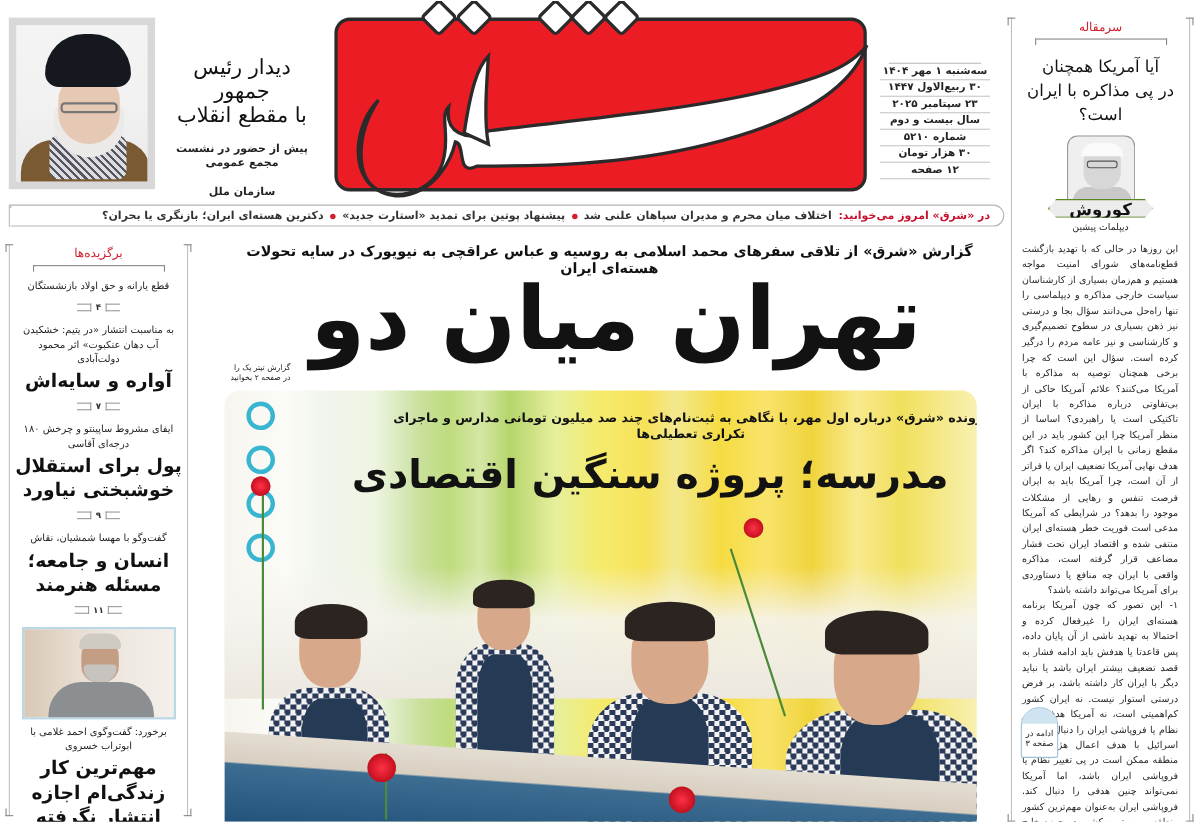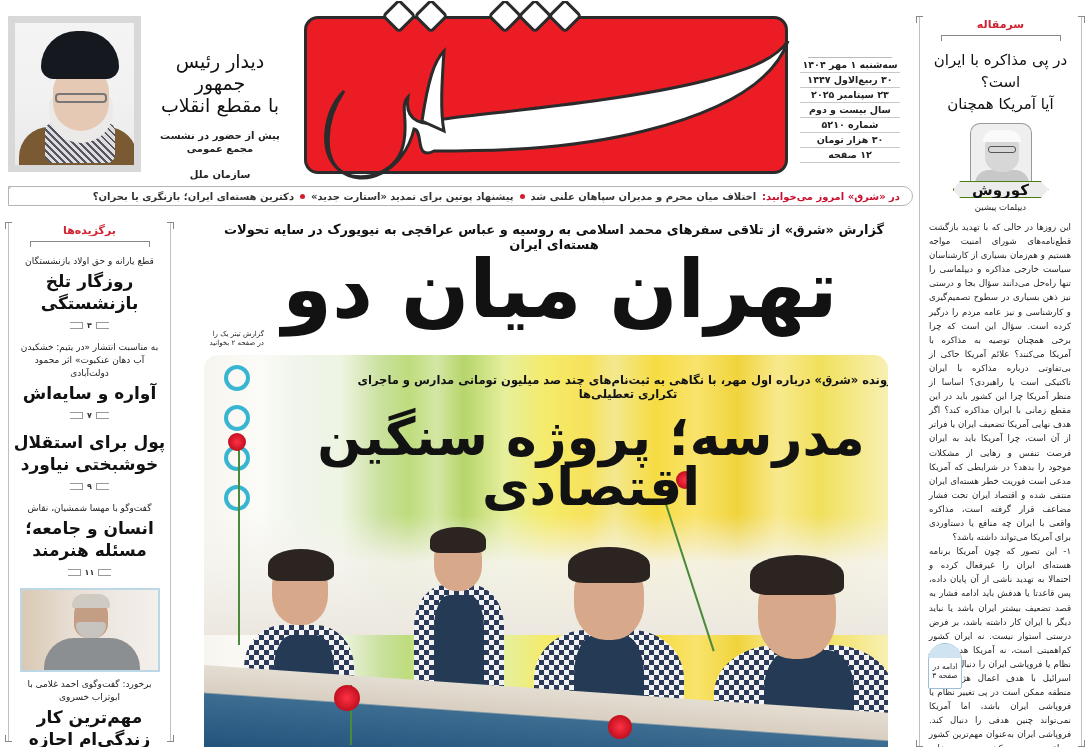--- a/index.html
+++ b/index.html
@@ -53,21 +53,21 @@
     .editorial {
       left: 919px; top: 16px; width: 163px; height: 731px;
       border-left: 1px solid #bfbfbf; border-right: 1px solid #bfbfbf;
     }
     .corner { position: absolute; width: 7px; height: 7px; border: 1px solid #888; }
     .corner.tl { top: 0; left: -4px; border-right: none; border-bottom: none; }
     .corner.tr { top: 0; right: -4px; border-left: none; border-bottom: none; }
     .corner.bl { bottom: 0; left: -4px; border-right: none; border-top: none; }
     .corner.br { bottom: 0; right: -4px; border-left: none; border-top: none; }
 
-    .section-label { text-align: center; font-size: 11px; font-weight: bold; color: #d02130; padding-top: 2px; }
+    .section-label { text-align: center; font-size: 11px; font-weight: normal; color: #d02130; padding-top: 2px; }
     .section-rule { margin: 4px auto 0; width: 120px; height: 6px; border-top: 1px solid #888; border-left: 1px solid #888; border-right: 1px solid #888; }
 
     .ed-title { text-align: center; font-size: 15px; line-height: 22px; margin-top: 8px; color: #111; }
     .ed-photo-wrap { margin: 8px auto 0; width: 62px; height: 60px; border: 1px solid #999; border-radius: 10px 10px 0 0; border-bottom: none; overflow: hidden; background: #efefef; position: relative; }
     .ed-photo-wrap .head { position:absolute; left:14px; top:6px; width:34px; height:42px; background:#d7d7d7; border-radius:18px 18px 16px 16px; }
     .ed-photo-wrap .hair { position:absolute; left:12px; top:6px; width:38px; height:12px; background:#fafafa; border-radius:18px 18px 0 0; }
     .ed-photo-wrap .glasses { position:absolute; left:17px; top:22px; width:28px; height:7px; border:1.5px solid #555; border-radius:3px; }
     .ed-photo-wrap .shirt { position:absolute; left:4px; top:46px; width:54px; height:20px; background:#c8c8c8; border-radius:14px 14px 0 0; }
     .author-name {
       margin: -2px auto 0; width: 96px; height: 17px; line-height: 17px; text-align: center;
@@ -146,21 +146,21 @@
     .photo-panel .desk { position:absolute; left:0; top:310px; width:100%; height:90px; background: linear-gradient(180deg,#e4ddd2 0%, #d8cfc1 30%, #3e6d92 32%, #1f4f78 100%); transform: skewY(4deg); transform-origin: left; }
     .kid { position: absolute; }
     .kid .hd { position:absolute; background:#d7a88a; border-radius: 40% 40% 45% 45%; }
     .kid .hr { position:absolute; background:#2b2420; border-radius: 50% 50% 20% 20%; }
     .kid .vest { position:absolute; background:#243a55; border-radius: 30% 30% 0 0; }
     .kid .shirt { position:absolute; background: repeating-conic-gradient(#2b3a58 0 25%, #f2f2f2 0 50%) 0 0/10px 10px; border-radius: 35% 35% 0 0; }
     .rose { position:absolute; width: 18px; height: 18px; background: radial-gradient(circle, #ff3145 0%, #c3101f 70%); border-radius: 50%; }
     .stem { position:absolute; width: 2px; background: #4a8a3a; }
 
     .photo-kicker { position: absolute; left: 0; top: 18px; width: 100%; text-align: center; font-size: 11.5px; font-weight: bold; color: #111; padding-left: 116px; margin-left: 24px; }
-    .photo-headline { position: absolute; left: 0; top: 57px; width: 100%; text-align: center; font-size: 52px; line-height: 50px; font-weight: bold; color: #121212; padding-left: 90px; }
+    .photo-headline { position: absolute; left: 0; top: 46px; width: 100%; text-align: center; font-size: 36px; line-height: 64px; font-weight: bold; color: #121212; padding-left: 90px; }
 
     .deco-strip { position:absolute; left: 6px; top: 0; width: 36px; height: 200px; }
     .deco-ring { position:absolute; left: 14px; width: 26px; height: 26px; border: 4px solid #38b6d1; border-radius: 50%; }
   </style>
 </head>
 <body>
 
 <div class="abs leader-photo-box">
   <div class="leader-photo">
     <div class="robe"></div>
@@ -210,22 +210,22 @@
 </div>
 
 <div class="abs editorial">
   <span class="corner tl"></span>
     <span class="corner tr"></span>
     <span class="corner bl"></span>
     <span class="corner br"></span>
   <div class="section-label">سرمقاله</div>
   <div class="section-rule"></div>
   <div class="ed-title">
+    <div>آیا آمریکا همچنان</div>
     <div>در پی مذاکره با ایران است؟</div>
-    <div>آیا آمریکا همچنان</div>
   </div>
   <div class="ed-photo-wrap">
     <div class="shirt"></div>
       <div class="head"></div>
       <div class="hair"></div>
       <div class="glasses"></div>
   </div>
   <div class="author-name">کوروش احمدی</div>
   <div class="author-role">دیپلمات پیشین</div>
 
@@ -250,35 +250,35 @@
 <div class="abs highlights">
   <span class="corner tl"></span>
     <span class="corner tr"></span>
     <span class="corner bl"></span>
     <span class="corner br"></span>
   <div class="section-label">برگزیده‌ها</div>
   <div class="section-rule"></div>
 
   <div class="hl-item">
     <div class="hl-kicker">قطع یارانه و حق اولاد بازنشستگان</div>
-    <div class="hl-title">روزگار تلخ بازنشستگی</div>
     <div class="hl-ref">
         <span>۴</span>
       </div>
   </div>
 
   <div class="hl-item">
     <div class="hl-kicker">به مناسبت انتشار «در یتیم: خشکیدن آب دهان عنکبوت» اثر محمود دولت‌آبادی</div>
     <div class="hl-title">آواره و سایه‌اش</div>
     <div class="hl-ref">
         <span>۷</span>
       </div>
   </div>
 
   <div class="hl-item">
+    <div class="hl-kicker">ایفای مشروط ساپینتو و چرخش ۱۸۰ درجه‌ای آقاسی</div>
     <div class="hl-title">پول برای استقلال خوشبختی نیاورد</div>
     <div class="hl-ref">
         <span>۹</span>
       </div>
   </div>
 
   <div class="hl-item">
     <div class="hl-kicker">گفت‌وگو با مهسا شمشیان، نقاش</div>
     <div class="hl-title">انسان و جامعه؛ مسئله هنرمند</div>
     <div class="hl-ref">

